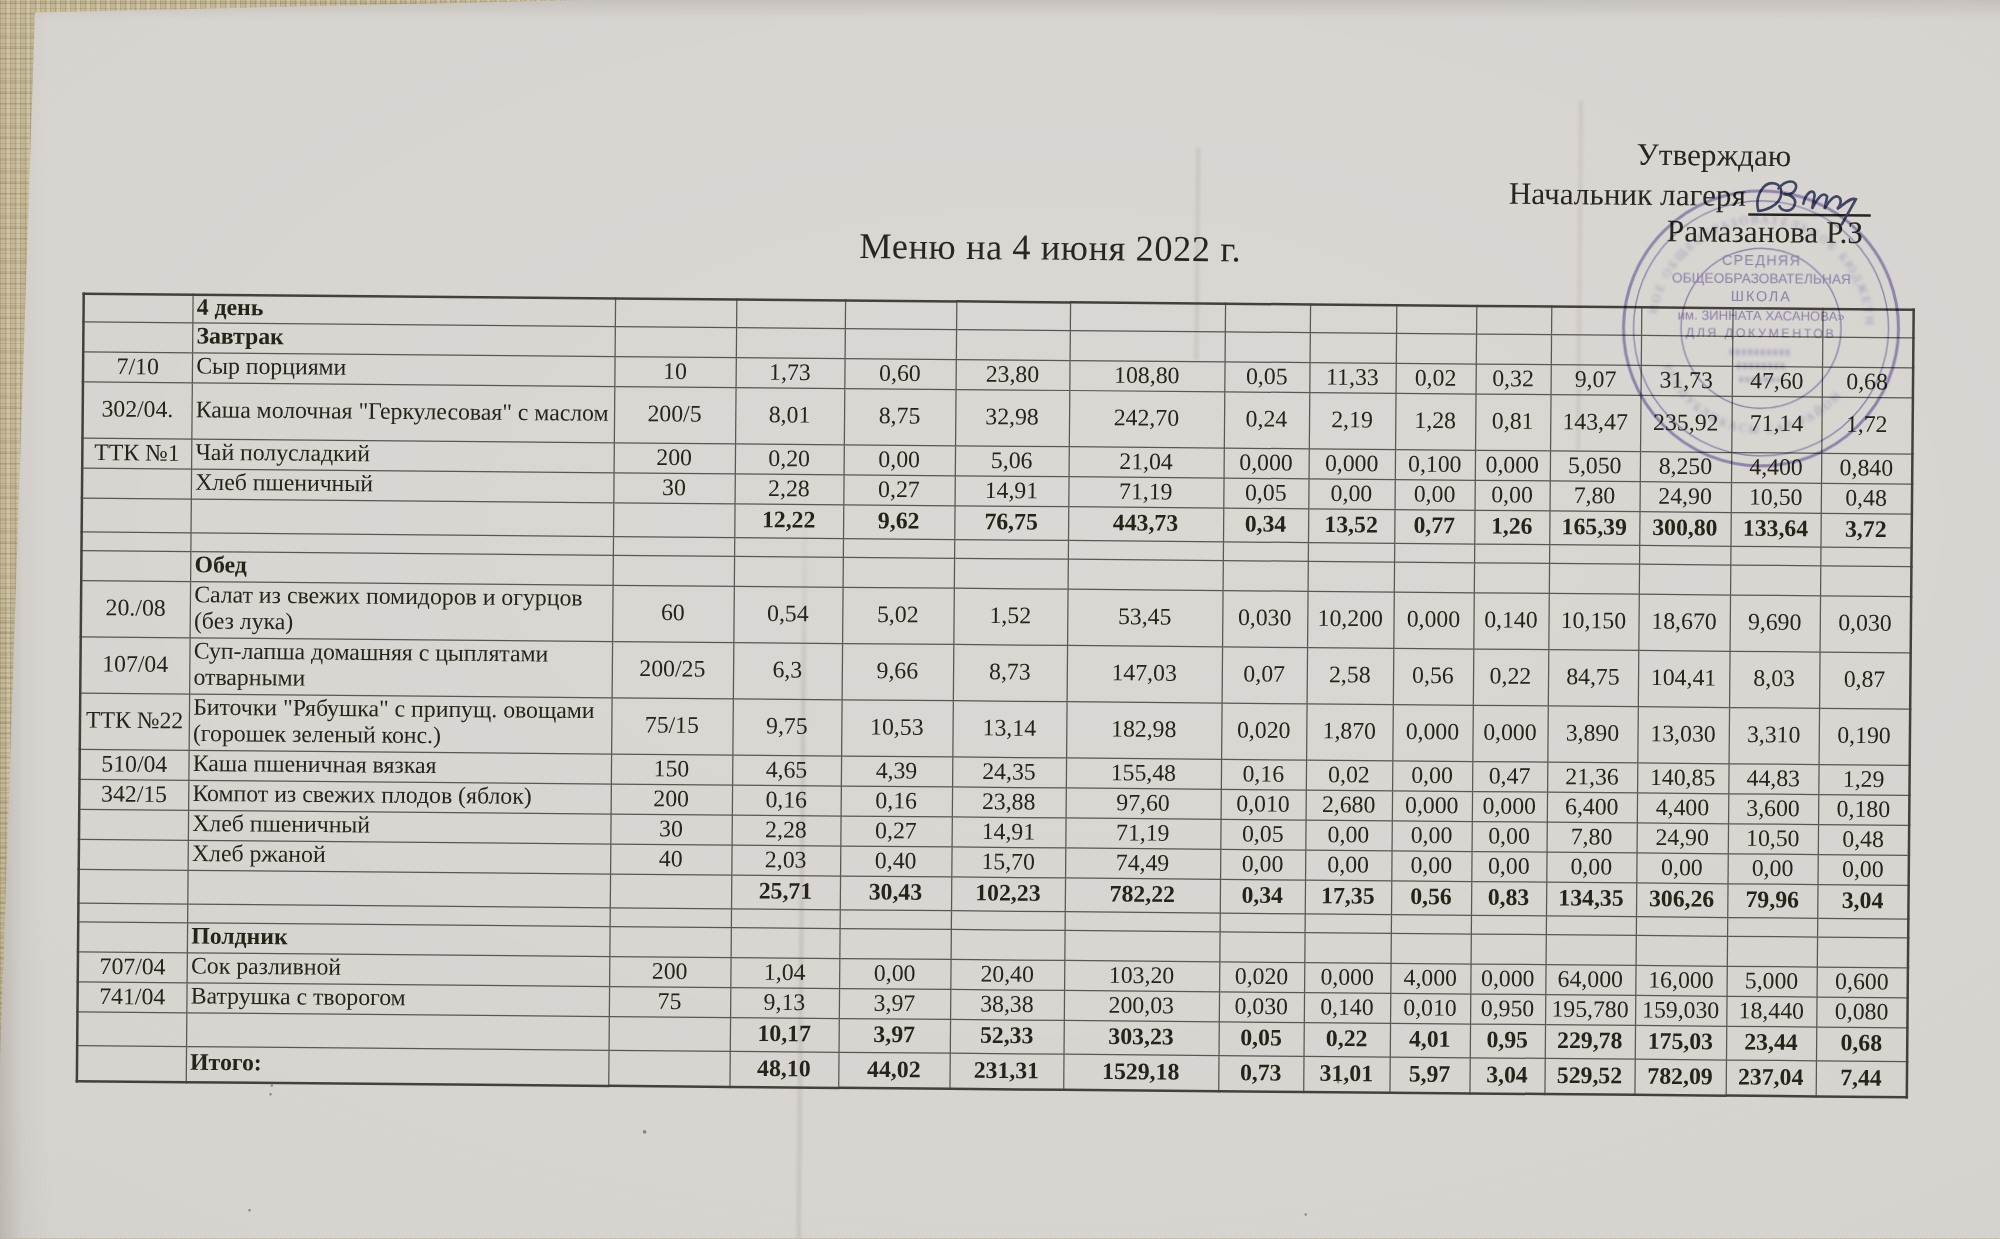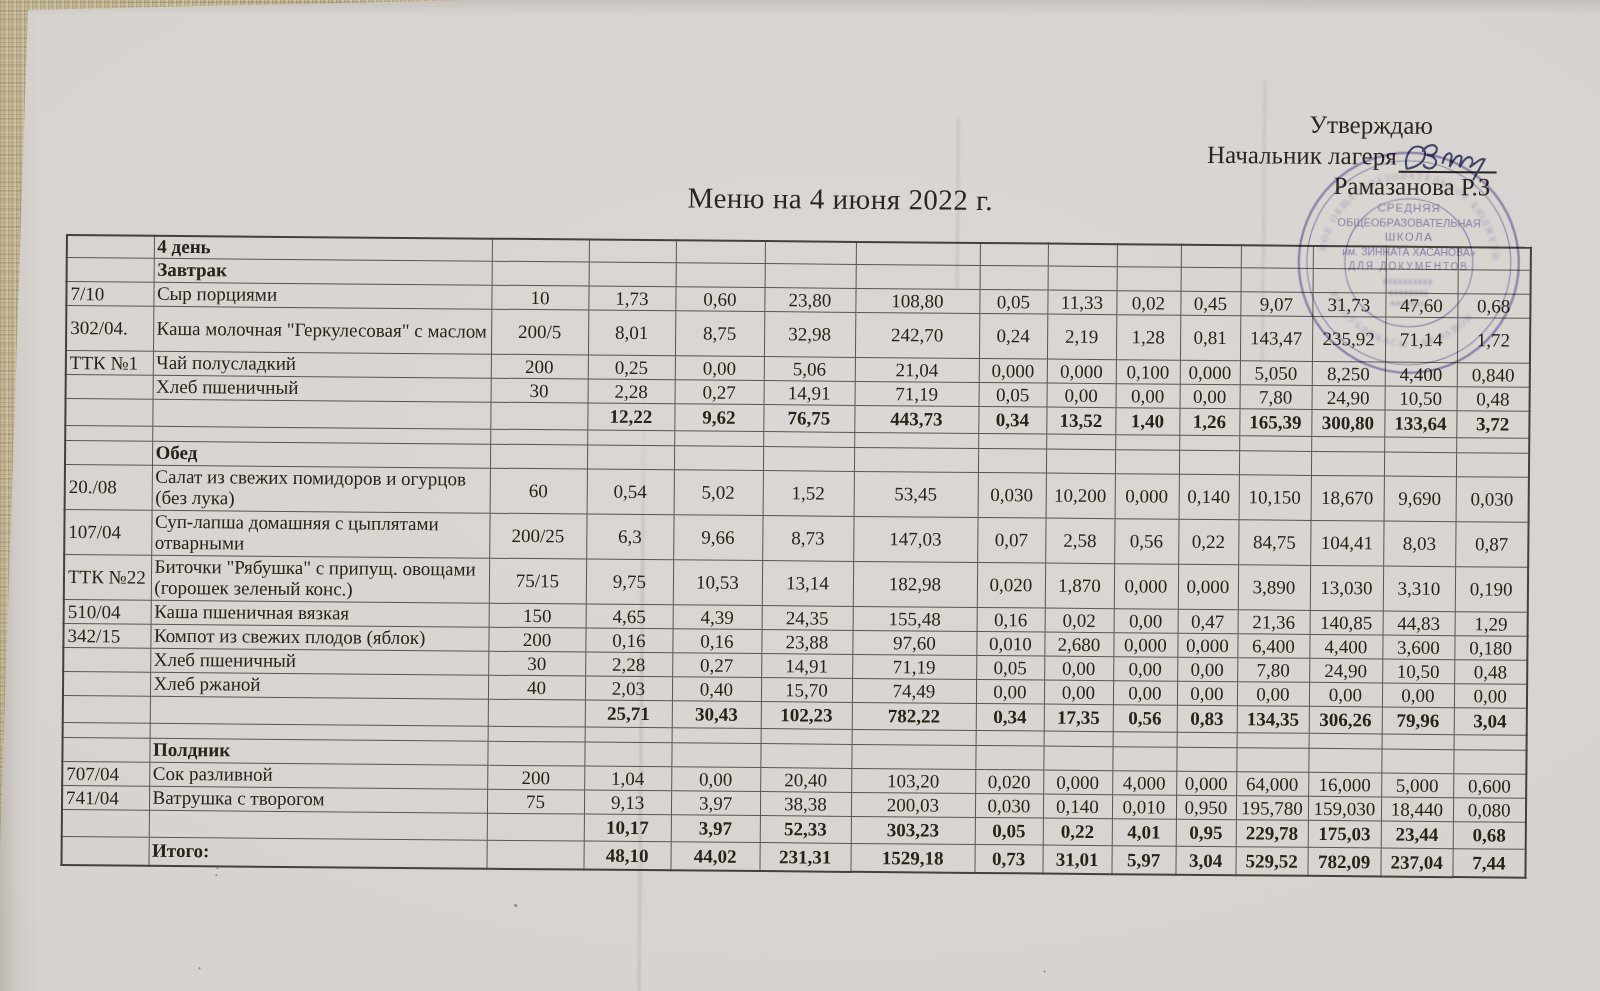--- a/index.html
+++ b/index.html
@@ -40,21 +40,21 @@
   .approval .a3{text-align:right;padding-right:10px;}
   .sig-box{display:inline-block;width:98px;height:30px;vertical-align:-8px;border-bottom:2px solid #27251f;position:relative;margin-left:2px;}
   .sig-box svg{position:absolute;left:2px;bottom:-12px;}
 
   .doc-title{position:absolute;top:176px;left:90px;width:1500px;text-align:center;font-size:29px;letter-spacing:.5px;}
 
   
   table.menu{position:absolute;left:66px;top:234px;width:1464px;border-collapse:collapse;table-layout:fixed;color:#262319;}
   table.menu{border:2px solid #44403a;}
   table.menu td{border:1px solid #5a5650;padding:0 3px;vertical-align:middle;font-size:19px;overflow:hidden;}
-  td.code{font-size:16px;line-height:1.05;}
+  td.code{text-align:center;font-size:16px;line-height:1.05;}
   td.name{text-align:left;padding-left:8px;line-height:1.1;}
   td.weight,td.val{text-align:center;}
   .row-day td{height:21px;} .row-day td.name{font-weight:bold;}
   .row-section td{height:23px;} .row-section td.name{font-weight:bold;}
   .row-dish td{height:23px;}
   .row-dish2 td{height:44px;}
   .row-subtotal td{height:26px;font-weight:bold;}
   .row-spacer td{height:14px;}
   .row-total td{height:27px;font-weight:bold;}
 
@@ -143,21 +143,21 @@
             <td class="code">7/10</td>
             <td class="name">Сыр порциями</td>
             <td class="weight">10</td>
             <td class="val">1,73</td>
             <td class="val">0,60</td>
             <td class="val">23,80</td>
             <td class="val">108,80</td>
             <td class="val">0,05</td>
             <td class="val">11,33</td>
             <td class="val">0,02</td>
-            <td class="val">0,45</td>
+            <td class="val">0,32</td>
             <td class="val">9,07</td>
             <td class="val">31,73</td>
             <td class="val">47,60</td>
             <td class="val">0,68</td>
           </tr>
           <tr class="row-dish2">
             <td class="code">302/04.</td>
             <td class="name">Каша молочная "Геркулесовая" с маслом</td>
             <td class="weight">200/5</td>
             <td class="val">8,01</td>
@@ -170,21 +170,21 @@
             <td class="val">0,81</td>
             <td class="val">143,47</td>
             <td class="val">235,92</td>
             <td class="val">71,14</td>
             <td class="val">1,72</td>
           </tr>
           <tr class="row-dish">
             <td class="code">ТТК №1</td>
             <td class="name">Чай полусладкий</td>
             <td class="weight">200</td>
-            <td class="val">0,25</td>
+            <td class="val">0,20</td>
             <td class="val">0,00</td>
             <td class="val">5,06</td>
             <td class="val">21,04</td>
             <td class="val">0,000</td>
             <td class="val">0,000</td>
             <td class="val">0,100</td>
             <td class="val">0,000</td>
             <td class="val">5,050</td>
             <td class="val">8,250</td>
             <td class="val">4,400</td>
@@ -210,21 +210,21 @@
           <tr class="row-subtotal">
             <td class="code"></td>
             <td class="name"></td>
             <td class="weight"></td>
             <td class="val">12,22</td>
             <td class="val">9,62</td>
             <td class="val">76,75</td>
             <td class="val">443,73</td>
             <td class="val">0,34</td>
             <td class="val">13,52</td>
-            <td class="val">1,40</td>
+            <td class="val">0,77</td>
             <td class="val">1,26</td>
             <td class="val">165,39</td>
             <td class="val">300,80</td>
             <td class="val">133,64</td>
             <td class="val">3,72</td>
           </tr>
           <tr class="row-spacer">
             <td class="code"></td>
             <td class="name"></td>
             <td class="weight"></td>

